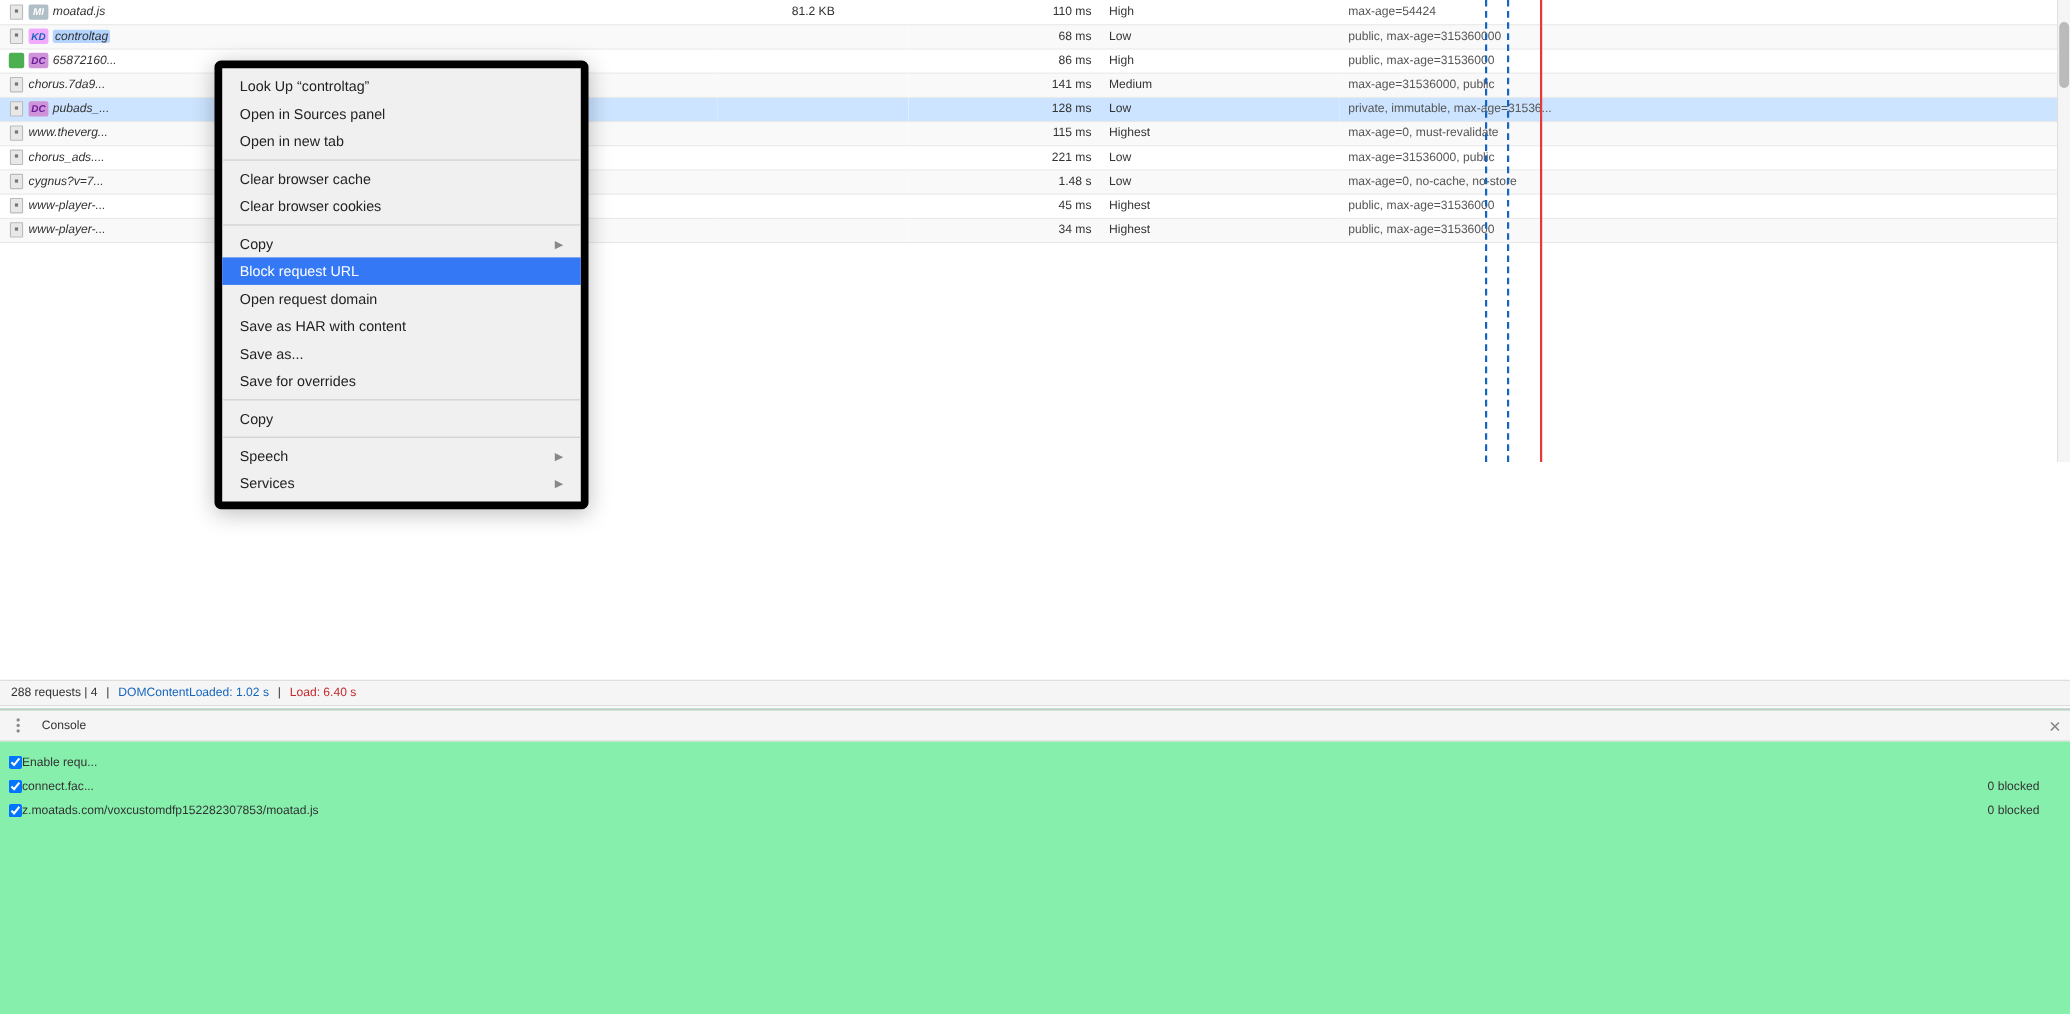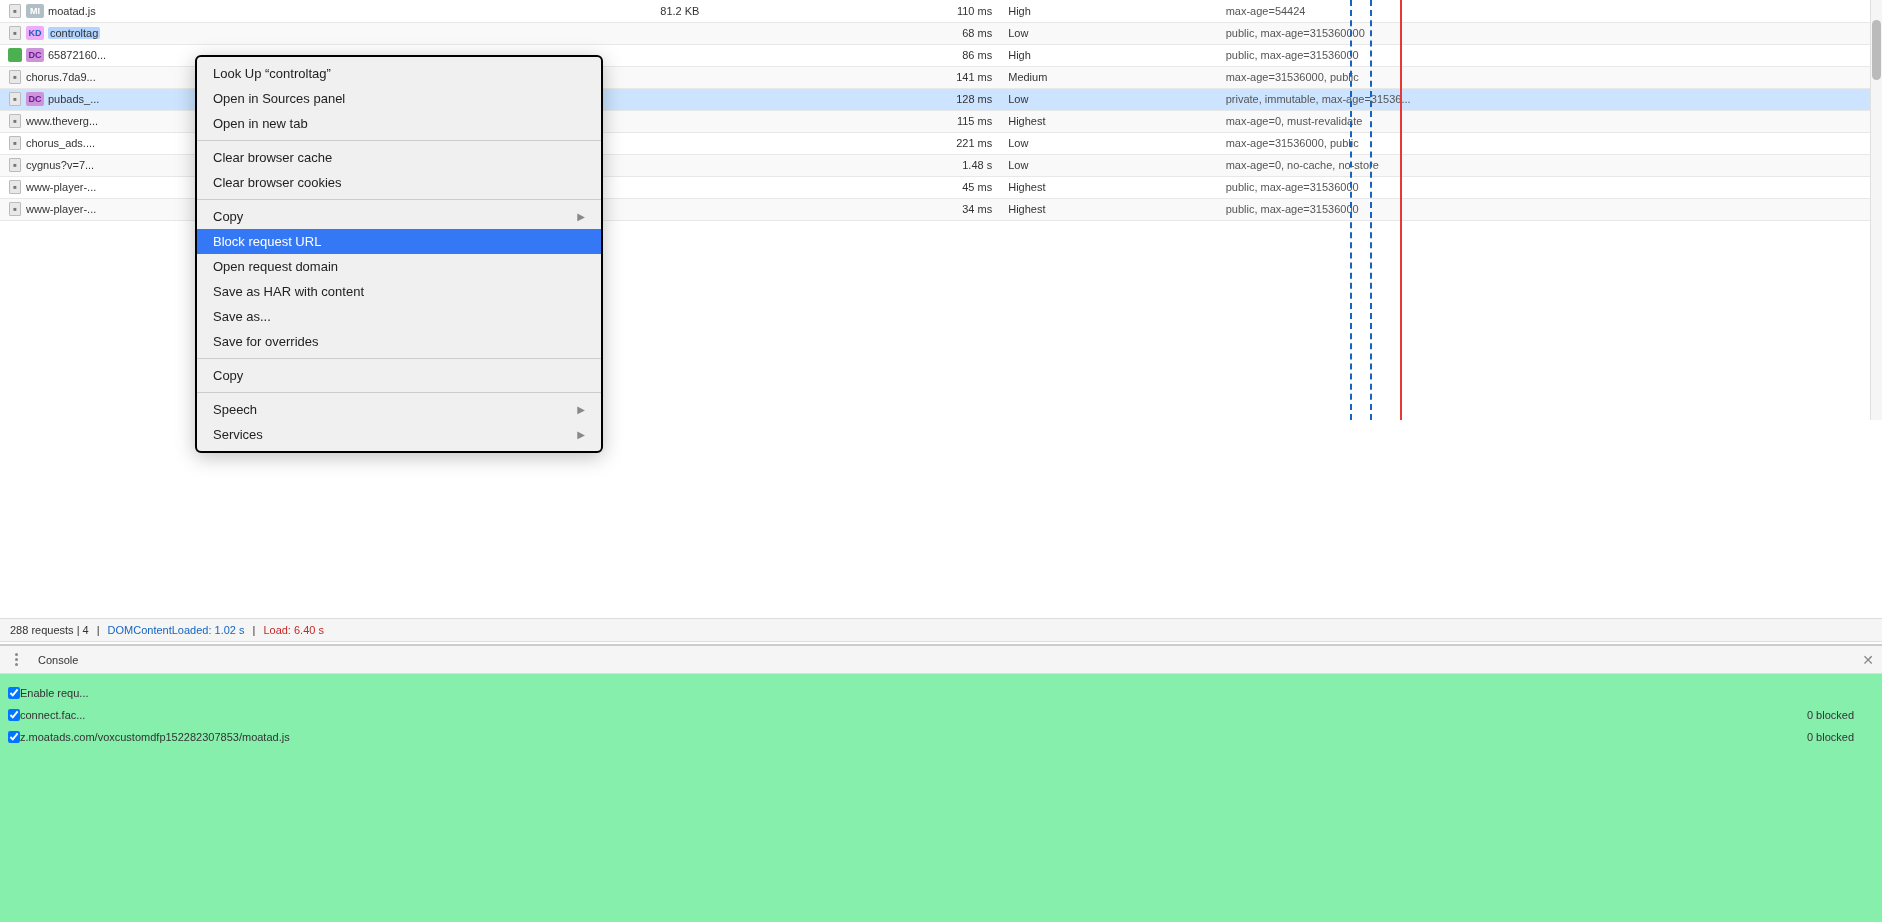--- a/index.html
+++ b/index.html
@@ -48,21 +48,21 @@
       text-overflow: ellipsis;
       max-width: 300px;
     }
 
     .network-table td:first-child {
       width: 400px;
     }
 
     .network-table td:nth-child(2) {
       width: 80px;
-      text-align: left;
+      text-align: center;
       color: #333;
       margin-top: 29px;
     }
 
     .network-table td:nth-child(3) {
       width: 80px;
       text-align: right;
     }
 
     .network-table td:nth-child(4) {
@@ -71,20 +71,21 @@
 
     .network-table td:nth-child(5) {
       width: 400px;
       color: #555;
     }
 
     .resource-name {
       display: flex;
       align-items: center;
       gap: 4px;
+      font-style: italic;
     }
 
     .badge {
       display: inline-flex;
       align-items: center;
       justify-content: center;
       width: 18px;
       height: 14px;
       font-size: 9px;
       font-weight: bold;
@@ -190,23 +191,23 @@
       font-size: 11px;
       color: #333;
       padding-right: 20px;
     }
 
     
     .context-menu {
       position: absolute;
       top: 55px;
       left: 195px;
-      width: 408px;
+      width: 340px;
       background: #f0f0f0;
-      border: 2px solid #000000;
+      border: 7px solid #000000;
       border-radius: 6px;
       box-shadow: 0 4px 20px rgba(0,0,0,0.25);
       padding: 4px 0;
       z-index: 1000;
       font-size: 13px;
     }
 
     .menu-item {
       display: flex;
       align-items: center;

